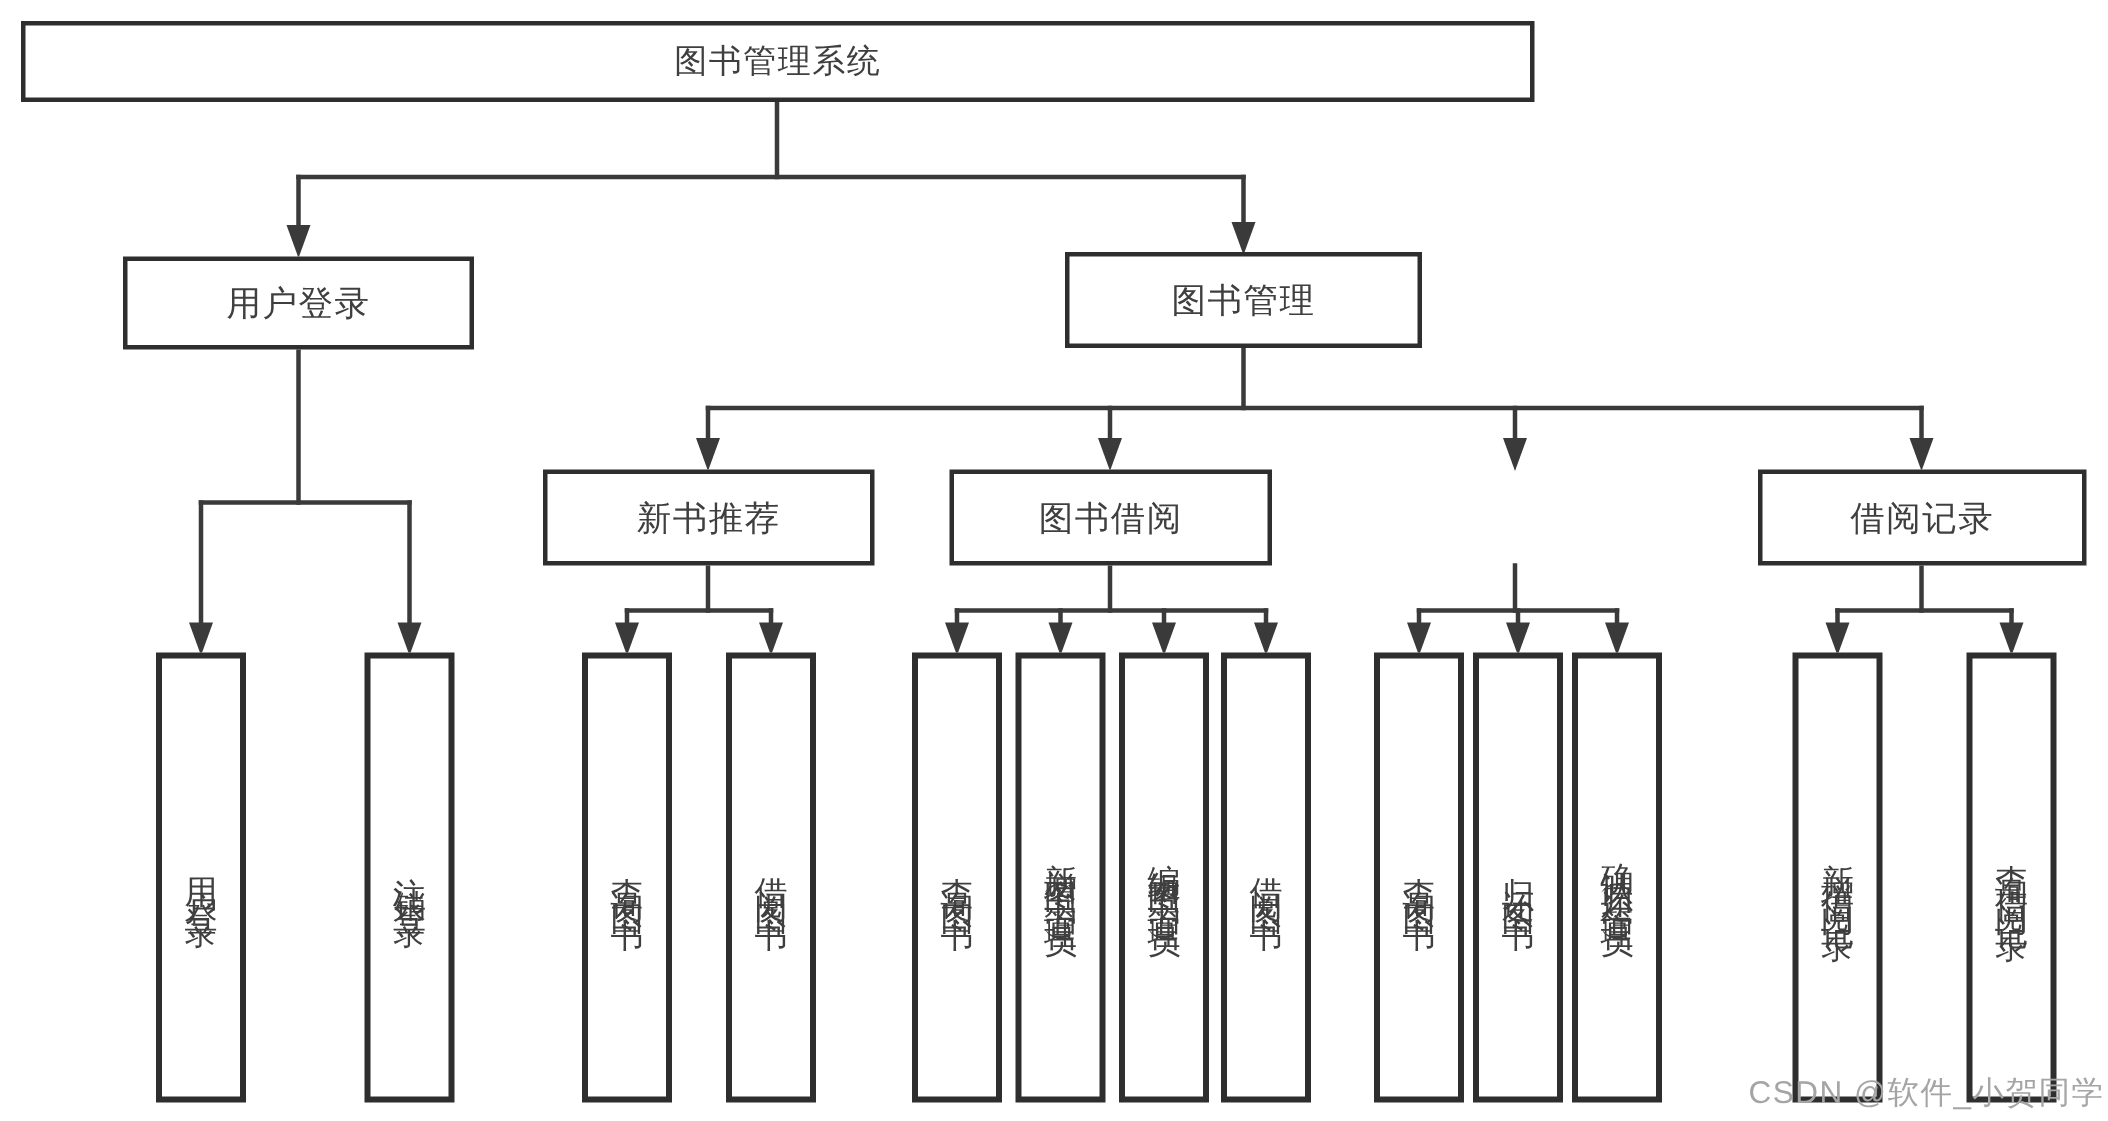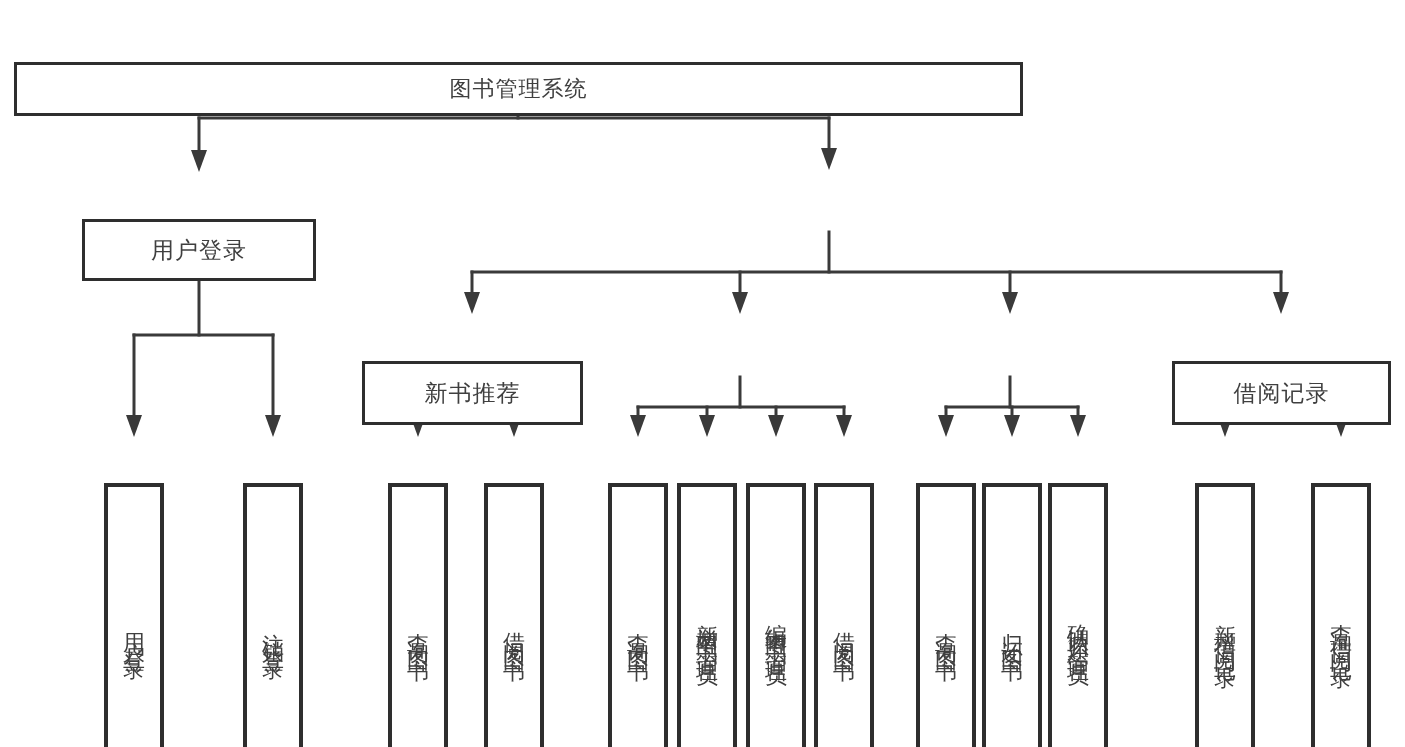--- a/index.html
+++ b/index.html
@@ -22,21 +22,20 @@
     background: #ffffff;
     border: 3px solid #2e2e2e;
     color: #3f3f3f;
     display: flex;
     align-items: center;
     justify-content: center;
     font-size: 23px;
     letter-spacing: 1px;
     line-height: 1;
     z-index: 2;
-    margin-top: 48px;
   }
   .root-box { font-size: 22px; }
   .leaf {
     border-width: 4px;
     writing-mode: vertical-rl;
     text-orientation: mixed;
     font-size: 22px;
     letter-spacing: 9px;
     padding: 4px 0;
   }
@@ -112,23 +111,29 @@
       <polygon points="1333,415 1349,415 1341,437" fill="#3a3a3a"></polygon>
     </svg>
 
   <div class="box root-box" style="left:14px; top:14px; width:1009px; height:54px;">
     <span>图书管理系统</span>
   </div>
 
   <div class="box" style="left:82px; top:171px; width:234px; height:62px;">
     <span>用户登录</span>
   </div>
+  <div class="box" style="left:710px; top:168px; width:238px; height:64px;">
+    <span>图书管理</span>
+  </div>
 
   <div class="box" style="left:362px; top:313px; width:221px; height:64px;align-items:center;">
     <span>新书推荐</span>
+  </div>
+  <div class="box" style="left:633px; top:313px; width:215px; height:64px;">
+    <span>图书借阅</span>
   </div>
   <div class="box" style="left:1172px; top:313px; width:219px; height:64px;">
     <span>借阅记录</span>
   </div>
 
   <div class="box leaf" style="left:104px; top:435px; width:60px; height:300px;">
     <span>用户登录</span>
   </div>
   <div class="box leaf" style="left:243px; top:435px; width:60px; height:300px;">
     <span>注销登录</span>
@@ -160,14 +165,15 @@
   <div class="box leaf" style="left:1048px; top:435px; width:60px; height:300px; letter-spacing:6px;">
     <span>确认归还（管理员）</span>
   </div>
   <div class="box leaf" style="left:1195px; top:435px; width:60px; height:300px;">
     <span>新增借阅记录</span>
   </div>
   <div class="box leaf" style="left:1311px; top:435px; width:60px; height:300px;">
     <span>查询借阅记录</span>
   </div>
 
+  <div class="watermark">CSDN @软件_小贺同学</div>
 
 </div>
 
 </body></html>

